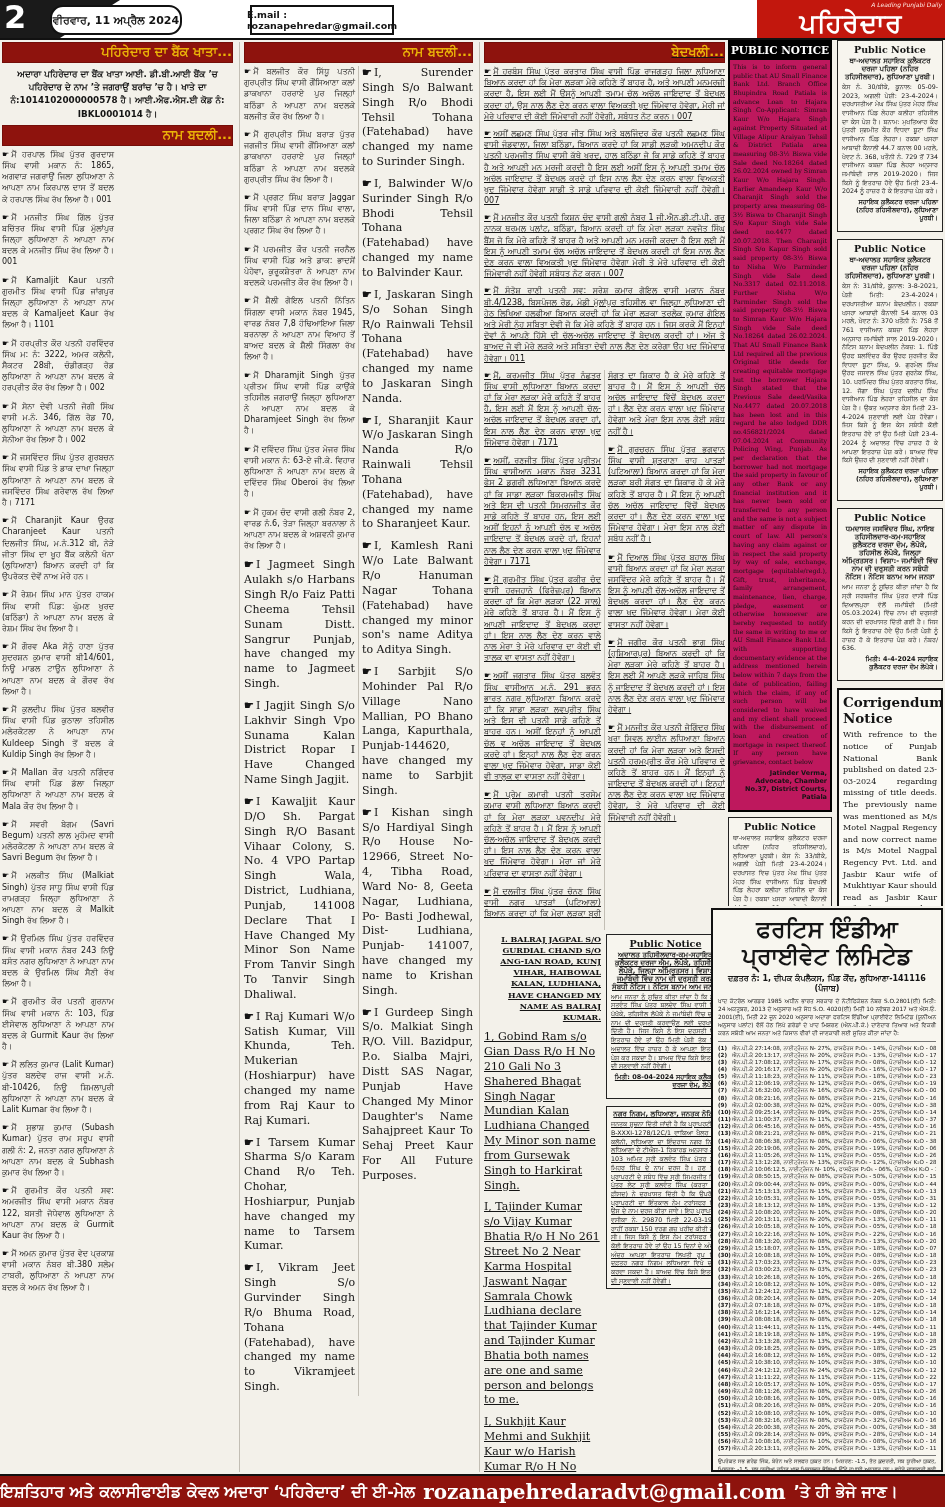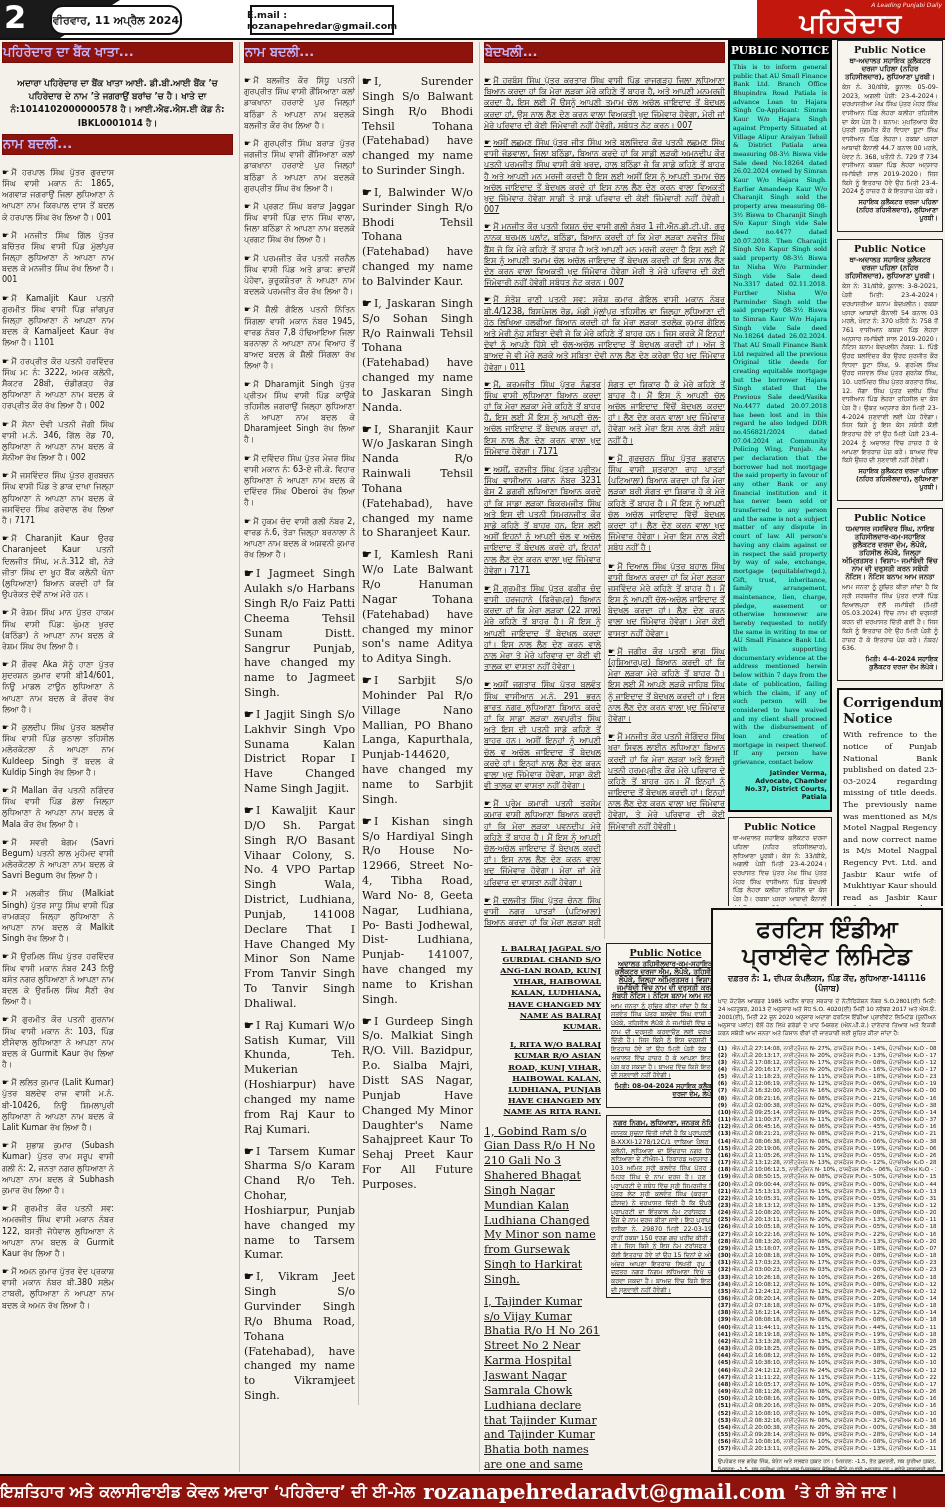--- a/index.html
+++ b/index.html
@@ -14,22 +14,22 @@
            border-radius:13px;background:#fff;z-index:2;display:flex;align-items:center;justify-content:center;
            font-weight:700;font-size:11px;}
   .mailbox{position:absolute;left:250px;top:5px;width:140px;height:26px;border:2px solid #111;background:#fff;
            display:flex;align-items:center;justify-content:center;font-weight:700;font-size:9.5px;}
   .logo{position:absolute;left:757px;top:0;width:188px;height:38px;background:#c2170d;
         display:flex;align-items:flex-end;justify-content:center;}
   .logo-word{color:#fff;font-weight:800;font-size:26px;line-height:1.1;letter-spacing:1px;}
   .tagline{position:absolute;right:3px;top:1px;font-size:6px;color:#ffe9e2;font-style:italic;}
   .toprule{position:absolute;left:0;top:38px;width:945px;border-top:2px solid #111;}
   
-  .band{background:#8e130d;color:#c4b5fd;text-align:left;font-weight:700;font-size:13px;
-        padding:1px 0 2px;border:1px solid #55080472;margin-bottom:12px;}
+  .band{background:#8e130d;color:#eab308;text-align:right;font-weight:700;font-size:13px;
+        padding:1px 0 2px;border:1px solid #55080472;margin-bottom:3px;}
   
   .colA{position:absolute;left:2px;top:42px;width:231px;height:1430px;overflow:hidden;}
   .colMid{position:absolute;left:239px;top:42px;width:234px;height:1430px;overflow:hidden;border-left:1px solid #c2beb4;padding-left:4px;box-sizing:border-box;}
   .colEv{position:absolute;left:479px;top:42px;width:246px;height:1430px;overflow:hidden;border-left:1px solid #c2beb4;padding-left:4px;box-sizing:border-box;text-decoration:underline;}
   .colF{position:absolute;left:728px;top:40px;width:104px;height:866px;overflow:hidden;}
   .colG{position:absolute;left:837px;top:40px;width:106px;height:866px;overflow:hidden;}
   .bank{font-size:8.8px;font-weight:600;text-align:center;line-height:1.5;padding:2px 3px 4px;}
   .ads{column-count:2;column-gap:7px;column-rule:1px solid #c2beb4;column-fill:auto;text-align:justify;height:1330px;}
   .ads-ev{column-count:2;column-gap:7px;column-rule:1px solid #c2beb4;column-fill:auto;text-align:justify;height:560px;}
   .ad{font-size:8px;line-height:1.4;margin:0 0 7px;}
@@ -42,21 +42,21 @@
   .evsub1{width:118px;}
   .evsub2{width:120px;}
   
   .nbox{border:1px solid #222;background:#f7f5ee;padding:3px 4px;margin:0 0 7px;box-sizing:border-box;}
   .ntitle{font-family:"DejaVu Serif",serif;font-weight:700;text-align:center;font-size:9.5px;margin:0 0 2px;}
   .nsub{font-weight:700;text-align:center;font-size:7px;margin:0 0 2px;}
   .tiny{font-size:6.3px;line-height:1.38;text-align:justify;margin:0;}
   .sign{font-size:6.5px;font-weight:700;text-align:right;margin-top:2px;}
   .au-head{background:#000;color:#fff;text-align:center;font-family:"DejaVu Serif",serif;
            font-weight:700;font-size:10.5px;padding:2px 0;border:2px solid #000;}
-  .au-body{border:2px solid #000;border-top:none;padding:3px;background:#5eead4;}
+  .au-body{border:2px solid #000;border-top:none;padding:3px;background:#be185d;}
   .corr{border:2px solid #111;background:#fbfaf5;padding:4px;}
   .corr-title{font-family:"DejaVu Serif",serif;font-size:13.5px;font-weight:700;text-align:left;margin:0 0 3px;}
   .corr-body{font-family:"DejaVu Serif",serif;font-size:8px;line-height:1.45;text-align:justify;margin:0;}
   
   .fertis{position:absolute;left:711px;top:908px;width:232px;height:564px;border:2px solid #111;
           background:#f8f6ef;box-sizing:border-box;padding:4px 5px;overflow:hidden;}
   .f-title{font-size:23px;font-weight:800;text-align:center;margin:2px 0 4px;}
   .f-addr{font-size:8px;font-weight:700;text-align:center;margin:0 0 3px;}
   .f-intro{font-size:5.8px;line-height:1.4;text-align:justify;margin:0 0 3px;border-bottom:1px solid #777;padding-bottom:3px;}
   .f-rows{margin:0;padding:0;list-style:none;counter-reset:fr;}
@@ -169,21 +169,20 @@
         <p class="ad"><span class="hand">☛</span><span>ਮੈਂ ਗੁਰਚਰਨ ਸਿੰਘ ਪੁੱਤਰ ਭਗਵਾਨ ਸਿੰਘ ਵਾਸੀ ਸ਼ੁਤਰਾਣਾ ਰਾਹ ਪਾਤੜਾਂ (ਪਟਿਆਲਾ) ਬਿਆਨ ਕਰਦਾ ਹਾਂ ਕਿ ਮੇਰਾ ਲੜਕਾ ਬੁਰੀ ਸੰਗਤ ਦਾ ਸ਼ਿਕਾਰ ਹੋ ਕੇ ਮੇਰੇ ਕਹਿਣੇ ਤੋਂ ਬਾਹਰ ਹੈ। ਮੈਂ ਇਸ ਨੂੰ ਆਪਣੀ ਚੱਲ ਅਚੱਲ ਜਾਇਦਾਦ ਵਿੱਚੋਂ ਬੇਦਖਲ ਕਰਦਾ ਹਾਂ। ਲੈਣ ਦੇਣ ਕਰਨ ਵਾਲਾ ਖੁਦ ਜਿੰਮੇਵਾਰ ਹੋਵੇਗਾ। ਮੇਰਾ ਇਸ ਨਾਲ ਕੋਈ ਸਬੰਧ ਨਹੀਂ ਹੈ।</span></p>
         <p class="ad"><span class="hand">☛</span><span>ਮੈਂ ਦਿਆਲ ਸਿੰਘ ਪੁੱਤਰ ਬਹਾਲ ਸਿੰਘ ਵਾਸੀ ਬਿਆਨ ਕਰਦਾ ਹਾਂ ਕਿ ਮੇਰਾ ਲੜਕਾ ਜਸਵਿੰਦਰ ਮੇਰੇ ਕਹਿਣੇ ਤੋਂ ਬਾਹਰ ਹੈ। ਮੈਂ ਇਸ ਨੂੰ ਆਪਣੀ ਚੱਲ-ਅਚੱਲ ਜਾਇਦਾਦ ਤੋਂ ਬੇਦਖਲ ਕਰਦਾ ਹਾਂ। ਲੈਣ ਦੇਣ ਕਰਨ ਵਾਲਾ ਖੁਦ ਜਿੰਮੇਵਾਰ ਹੋਵੇਗਾ। ਮੇਰਾ ਕੋਈ ਵਾਸਤਾ ਨਹੀਂ ਹੋਵੇਗਾ।</span></p>
         <p class="ad"><span class="hand">☛</span><span>ਮੈਂ ਜਗੀਰ ਕੌਰ ਪਤਨੀ ਭਾਗ ਸਿੰਘ (ਹੁਸ਼ਿਆਰਪੁਰ) ਬਿਆਨ ਕਰਦੀ ਹਾਂ ਕਿ ਮੇਰਾ ਲੜਕਾ ਮੇਰੇ ਕਹਿਣੇ ਤੋਂ ਬਾਹਰ ਹੈ। ਇਸ ਲਈ ਮੈਂ ਆਪਣੇ ਲੜਕੇ ਜਾਹਿਬ ਸਿੰਘ ਨੂੰ ਜਾਇਦਾਦ ਤੋਂ ਬੇਦਖਲ ਕਰਦੀ ਹਾਂ। ਇਸ ਨਾਲ ਲੈਣ ਦੇਣ ਕਰਨ ਵਾਲਾ ਖੁਦ ਜਿੰਮੇਵਾਰ ਹੋਵੇਗਾ।</span></p>
         <p class="ad"><span class="hand">☛</span><span>ਮੈਂ ਮਨਜੀਤ ਕੌਰ ਪਤਨੀ ਜੋਗਿੰਦਰ ਸਿੰਘ ਖੁਰਾ ਸਿਵਲ ਲਾਈਨ ਲੁਧਿਆਣਾ ਬਿਆਨ ਕਰਦੀ ਹਾਂ ਕਿ ਮੇਰਾ ਲੜਕਾ ਅਤੇ ਇਸਦੀ ਪਤਨੀ ਹਰਮਪ੍ਰੀਤ ਕੌਰ ਮੇਰੇ ਪਰਿਵਾਰ ਦੇ ਕਹਿਣੇ ਤੋਂ ਬਾਹਰ ਹਨ। ਮੈਂ ਇਨ੍ਹਾਂ ਨੂੰ ਜਾਇਦਾਦ ਤੋਂ ਬੇਦਖਲ ਕਰਦੀ ਹਾਂ। ਇਨ੍ਹਾਂ ਨਾਲ ਲੈਣ ਦੇਣ ਕਰਨ ਵਾਲਾ ਖੁਦ ਜਿੰਮੇਵਾਰ ਹੋਵੇਗਾ, ਤੇ ਮੇਰੇ ਪਰਿਵਾਰ ਦੀ ਕੋਈ ਜਿੰਮੇਵਾਰੀ ਨਹੀਂ ਹੋਵੇਗੀ।</span></p>
       </div>
     <div class="evbottom">
       <div class="evsub1">
         <div>
 
         <p class="ad-caps"><span>I. BALRAJ JAGPAL S/o GURDIAL CHAND S/O ANG-IAN ROAD, KUNJ VIHAR, HAIBOWAL KALAN, LUDHIANA, HAVE CHANGED MY NAME AS BALRAJ KUMAR.</span></p>
-            <p class="ad-caps"><span>I, RITA W/o BALRAJ KUMAR R/O ASIAN ROAD, KUNJ VIHAR, HAIBOWAL KALAN, LUDHIANA, PUNJAB have changed my name AS RITA RANI.</span></p>
           </div>
         <div>
 
         <p class="ad-en"><span>1, Gobind Ram s/o Gian Dass R/o H No 210 Gali No 3 Shahered Bhagat Singh Nagar Mundian Kalan Ludhiana Changed My Minor son name from Gursewak Singh to Harkirat Singh.</span></p>
             <p class="ad-en"><span>I, Tajinder Kumar s/o Vijay Kumar Bhatia R/o H No 261 Street No 2 Near Karma Hospital Jaswant Nagar Samrala Chowk Ludhiana declare that Tajinder Kumar and Tajinder Kumar Bhatia both names are one and same person and belongs to me.</span></p>
             <p class="ad-en"><span>I, Sukhjit Kaur Mehmi and Sukhjit Kaur w/o Harish Kumar R/o H No 5286 Street No 2 New Shivaji Nagar Near Shiv Shakti Mandir Ludhiana declare that both names are one and same person and belongs to me.</span></p>
             <p class="ad-en"><span>I, Anuradha Kapur w/o Rajesh Kapur R/o H No 51 Gurdev Park Near Sangam Chowk Churpur Road Ludhiana Changed My name as Anuradha Kapoor.</span></p>
           </div>
       </div>
       <div class="evsub2">

